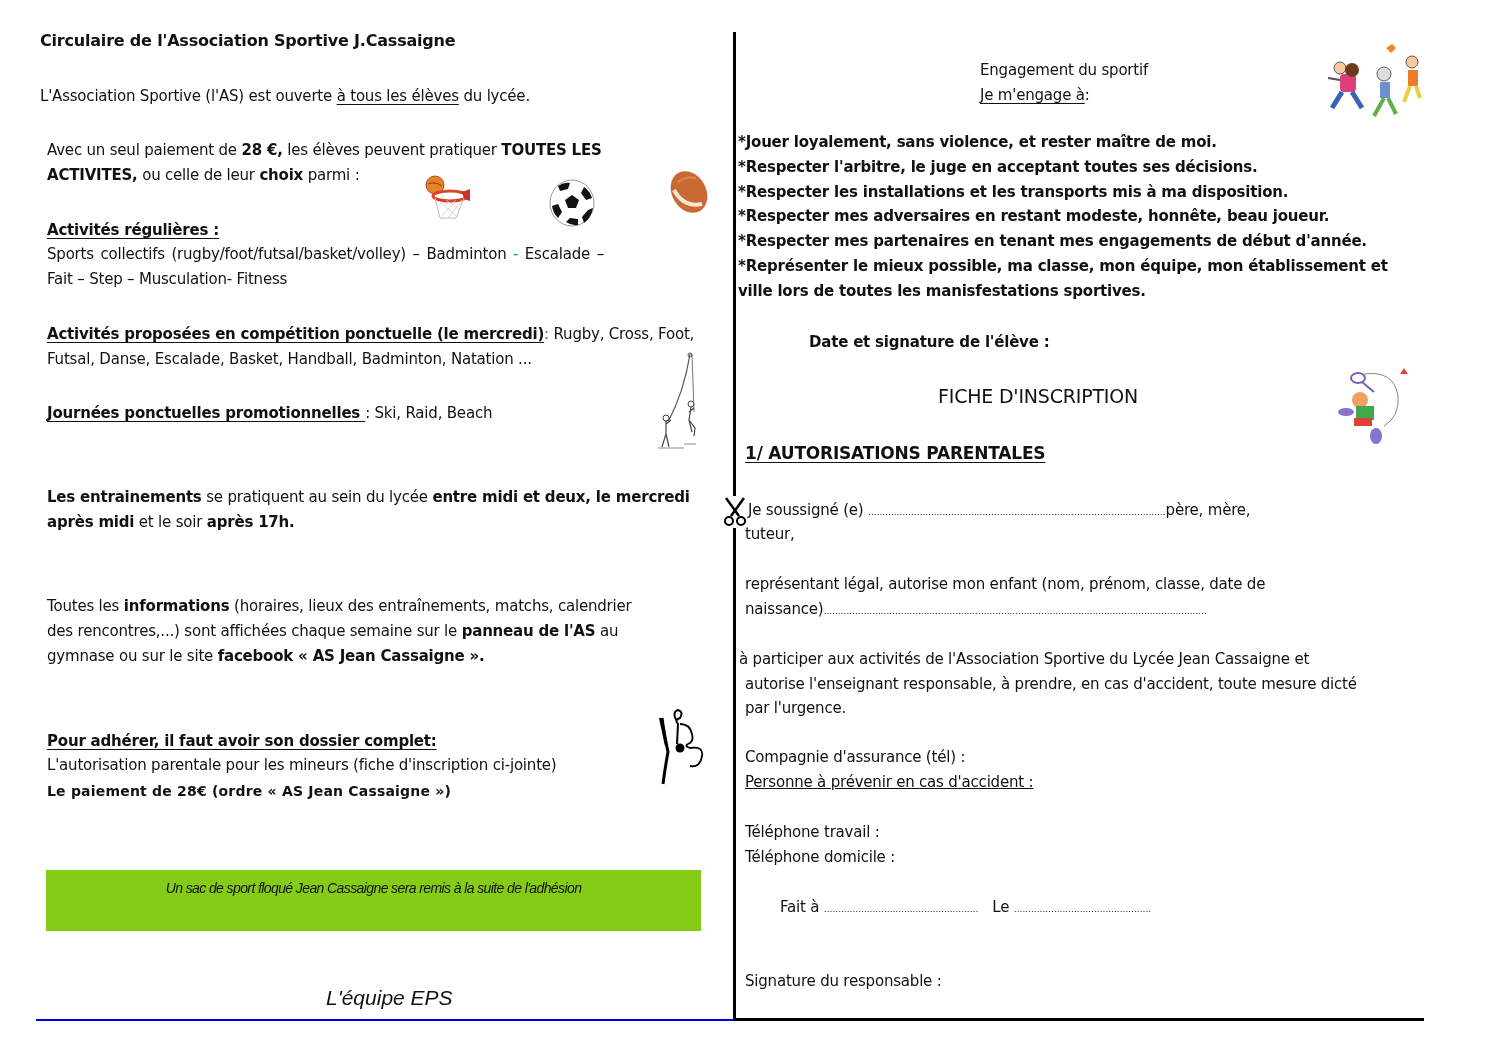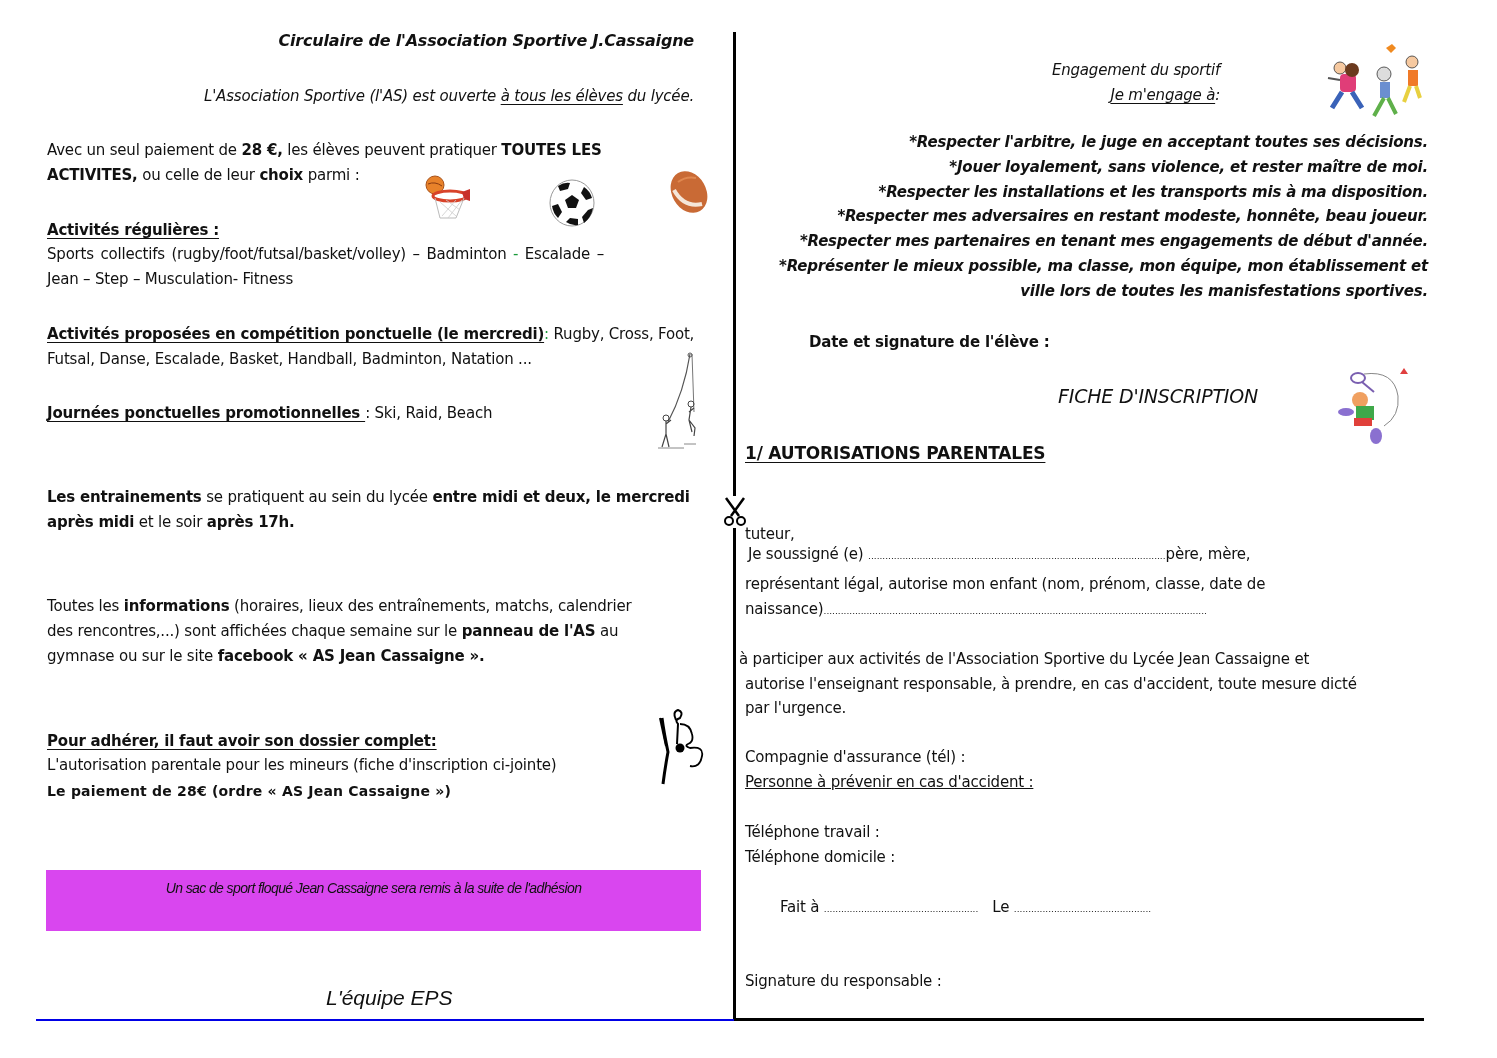--- a/index.html
+++ b/index.html
@@ -2,26 +2,26 @@
 <html><head>
 <meta charset="utf-8">
 <style>
   html, body { margin:0; padding:0; background:#ffffff; }
   body { width:1497px; height:1058px; position:relative; overflow:hidden;
          font-family:"DejaVu Sans", sans-serif; color:#111; }
   .abs { position:absolute; }
   .t { font-size:15px; line-height:25px; white-space:nowrap; letter-spacing:-0.2px; }
   .b { font-weight:bold; }
   .u { text-decoration:underline; text-underline-offset:3px; }
-  .center { text-align:right;font-style:italic; }
+  .center { text-align:left; }
   .green { color:#1a9a3a; }
   .divider { position:absolute; left:733px; top:32px; width:3px; height:988px; background:#000; }
   .line-blue { position:absolute; left:36px; top:1019px; width:698px; height:2px; background:#0000e6; }
   .line-black { position:absolute; left:734px; top:1018px; width:690px; height:3px; background:#000; }
-  .pink-box { position:absolute; left:46px; top:870px; width:655px; height:61px; background:#d946ef; }
+  .pink-box { position:absolute; left:46px; top:870px; width:655px; height:61px; background:#84cc16; }
   .pink-text { position:absolute; left:0; right:0; top:10px; text-align:center;
                font-family:"Liberation Sans", sans-serif; font-style:italic; font-size:14px; letter-spacing:-0.6px; }
   .sig { font-family:Liberation Sans, sans-serif; font-style:italic; font-size:21px; }
   .big { font-size:14px; font-weight:bold; letter-spacing:0.2px; }
   .dots { letter-spacing:0; }
   svg { display:block; }
 </style>
 </head>
 <body>
 
@@ -64,21 +64,21 @@
     <ellipse cx="23" cy="24" rx="17" ry="22" transform="rotate(-30 23 24)" fill="#c96a35"></ellipse>
     <path d="M8 22 Q18 40 36 36" stroke="#f5e6d8" stroke-width="4" fill="none"></path>
     <path d="M12 14 Q20 8 30 10" stroke="#e08850" stroke-width="2" fill="none"></path>
   </svg>
 </div>
 
 <div class="abs t b u" style="left:47px;top:218px;">Activités régulières :</div>
 <div class="abs t" style="left:47px;top:242px;width:680px;word-spacing:2px;">
   <span>Sports  collectifs  (rugby/foot/futsal/basket/volley)  –  Badminton  </span><span class="green">-</span><span>  Escalade  –</span>
 </div>
-<div class="abs t" style="left:47px;top:267px;">Jean – Step – Musculation- Fitness</div>
+<div class="abs t" style="left:47px;top:267px;">Fait – Step – Musculation- Fitness</div>
 
 <div class="abs t" style="left:47px;top:322px;">
   <span class="b u">Activités proposées en compétition ponctuelle (le mercredi)</span><span class="green">:</span><span> Rugby, Cross, Foot,</span>
 </div>
 <div class="abs t" style="left:47px;top:347px;">Futsal, Danse, Escalade, Basket, Handball, Badminton, Natation ...</div>
 
 <div class="abs" style="left:654px;top:352px;">
   <svg width="50" height="100" viewBox="0 0 50 100">
     <path d="M36 2 Q30 40 14 70" stroke="#555" stroke-width="1.2" fill="none"></path>
     <path d="M38 2 L40 60" stroke="#777" stroke-width="1" fill="none"></path>
@@ -159,22 +159,22 @@
     <circle cx="72" cy="36" r="7" fill="#ddd" stroke="#333" stroke-width="0.8"></circle>
     <rect x="68" y="44" width="10" height="16" fill="#6b8fd0"></rect>
     <path d="M72 60 L62 78 M76 60 L84 76" stroke="#5fb04a" stroke-width="4"></path>
     <circle cx="100" cy="24" r="6" fill="#f6c9a0" stroke="#333" stroke-width="0.8"></circle>
     <rect x="96" y="32" width="10" height="16" fill="#f07a28"></rect>
     <path d="M98 48 L92 64 M104 48 L108 60" stroke="#e8d040" stroke-width="4"></path>
   </svg>
 </div>
 
 <div class="abs t b center" style="left:738px;width:690px;top:130px;font-size:15px;line-height:24.8px;">
+  <div>*Jouer loyalement, sans violence, et rester maître de moi.</div>
   <div>*Respecter l'arbitre, le juge en acceptant toutes ses décisions.</div>
-  <div>*Jouer loyalement, sans violence, et rester maître de moi.</div>
   <div>*Respecter les installations et les transports mis à ma disposition.</div>
   <div>*Respecter mes adversaires en restant modeste, honnête, beau joueur.</div>
   <div>*Respecter mes partenaires en tenant mes engagements de début d'année.</div>
   <div>*Représenter le mieux possible, ma classe, mon équipe, mon établissement et</div>
   <div>ville lors de toutes les manisfestations sportives.</div>
 </div>
 
 <div class="abs t b" style="left:809px;top:330px;">Date et signature de l'élève :</div>
 
 <div class="abs t center" style="left:938px;width:320px;top:384px;font-size:19px;">FICHE D'INSCRIPTION</div>
@@ -188,21 +188,21 @@
     <circle cx="26" cy="34" r="8" fill="#f0a060"></circle>
     <rect x="22" y="40" width="18" height="14" fill="#3fa84a"></rect>
     <rect x="20" y="52" width="18" height="8" fill="#e0403a"></rect>
     <ellipse cx="12" cy="46" rx="8" ry="4" fill="#8a70d0"></ellipse>
     <ellipse cx="42" cy="70" rx="6" ry="8" fill="#8a70d0"></ellipse>
   </svg>
 </div>
 
 <div class="abs t b u" style="left:745px;top:441px;font-size:17px;">1/ AUTORISATIONS PARENTALES</div>
 
-<div class="abs t" style="left:748px;top:498px;margin-top:44px;">
+<div class="abs t" style="left:748px;top:498px;">
   <span>Je soussigné (e) </span><span class="dots" style="font-size:9px;">........................................................................................................</span><span>père, mère,</span>
 </div>
 <div class="abs t" style="left:745px;top:522px;">tuteur,</div>
 
 <div class="abs t" style="left:745px;top:572px;">représentant légal,  autorise mon enfant (nom, prénom, classe, date de</div>
 <div class="abs t" style="left:745px;top:597px;">
   <span>naissance)</span><span class="dots" style="font-size:9px;">......................................................................................................................................</span>
 </div>
 
 <div class="abs t" style="left:739px;top:647px;">à participer aux activités de l'Association Sportive du Lycée Jean Cassaigne et</div>

